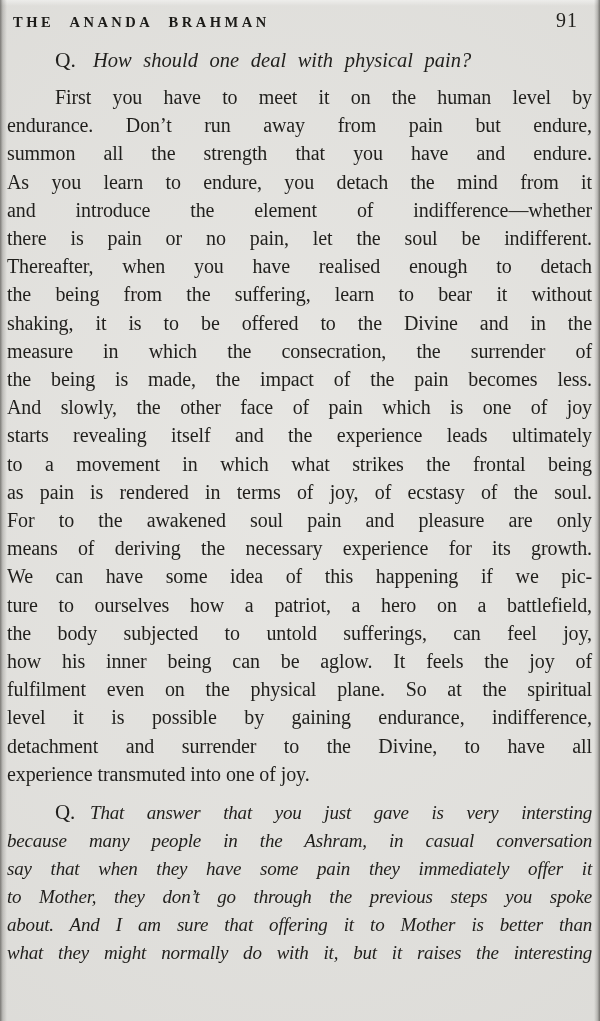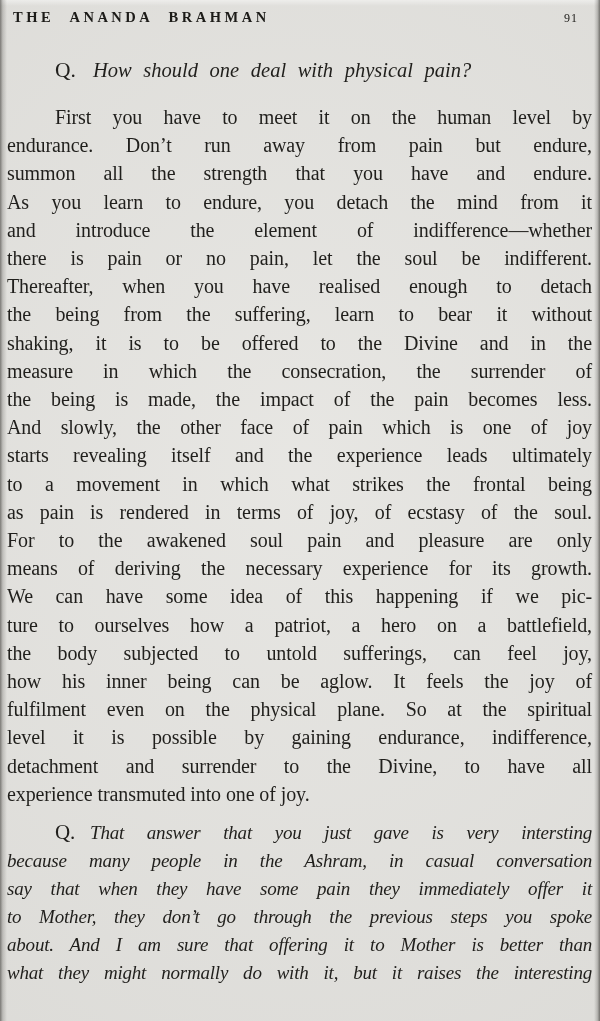--- a/index.html
+++ b/index.html
@@ -31,31 +31,31 @@
   .running-head{
     display:flex;justify-content:space-between;align-items:baseline;
     padding:9px 14px 0 6px;
     height:24px;
   }
   .head-title{
     font-size:14.5px;font-weight:bold;letter-spacing:3.5px;word-spacing:9px;
     color:#1c1b18;
   }
   .page-num{
-    font-size:12px;color:#23221f;letter-spacing:1px;
+    font-size:20px;color:#23221f;letter-spacing:1px;
   }
   .q1{
-    margin-top:24px;
+    margin-top:14px;
     padding-left:48px;
     font-size:20.5px;line-height:26px;
     white-space:nowrap;
   }
   .q1 .qlabel{font-style:normal;margin-right:17px;font-size:21.5px;}
   .q1 .qtext{font-style:italic;word-spacing:6.5px;}
-  .answer{margin-top:20px;}
+  .answer{margin-top:10px;}
   .answer .line{
     font-size:20px;
     line-height:28.2px;
     text-align:justify;text-align-last:justify;
     letter-spacing:-0.1px;
   }
   .q2{
     margin-top:11px;
     font-style:italic;
   }

